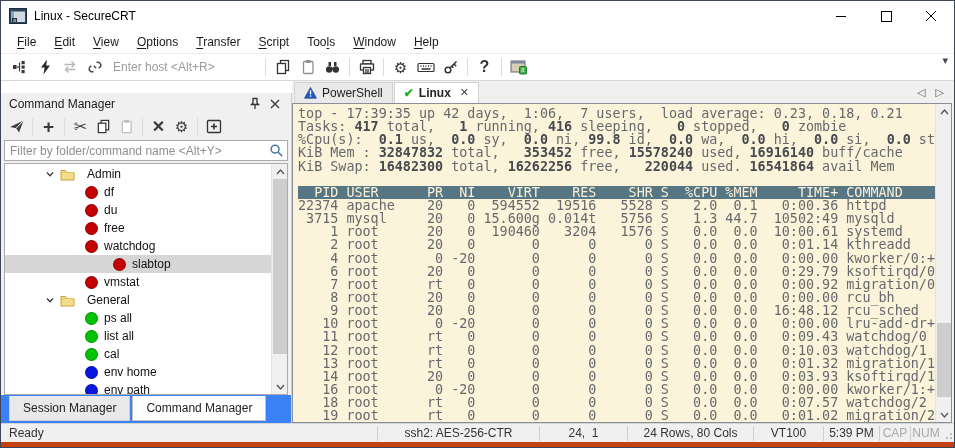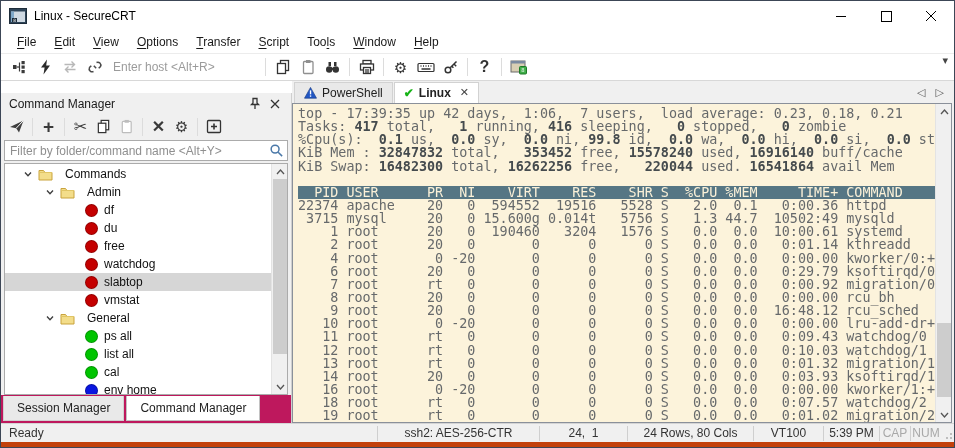--- a/index.html
+++ b/index.html
@@ -52,21 +52,21 @@
   .tree-row { height:18px; display:flex; align-items:center; color:#111; }
   .tree-row.selected { background:var(--sel); }
   .chev { width:21px; display:flex; justify-content:center; align-items:center; }
   .ficon { width:21px; display:flex; align-items:center; }
   .dot { width:13px; height:13px; border-radius:50%; margin-left:3px; border:1px solid rgba(0,0,0,.25); }
   .tlabel { padding-left:6px; }
   .vscroll { position:absolute; right:0; top:0; bottom:0; width:16px; background:#f0f0f0; border-left:1px solid #e3e3e3; }
   .vscroll .arr { position:absolute; left:0; width:16px; height:15px; display:flex; align-items:center; justify-content:center; }
   .vscroll .arr.up { top:0; } .vscroll .arr.down { bottom:0; }
   .vthumb { position:absolute; left:1px; width:14px; background:#cdcdcd; }
-  .sidebar-tabs { height:28px; display:flex; align-items:flex-start; padding-left:2px; background:#be185d; padding-top:1px; }
+  .sidebar-tabs { height:28px; display:flex; align-items:flex-start; padding-left:8px; background:#3b82f6; padding-top:1px; }
   .s-tab { height:25px; padding:0 13px; display:flex; align-items:center; font-size:12px; color:#222;
            background:#e9e9e9; border:1px solid #d0d0d0; border-top:none; margin-right:2px; }
   .s-tab.active { background:#fff; border-color:#c2c2c2; }
   
   .right { flex:1; display:flex; flex-direction:column; background:#f0f0f0; padding-right:2px; }
   .tabbar { height:22px; display:flex; align-items:center; padding-left:2px; }
   .v-tab { height:21px; display:flex; align-items:center; padding:0 9px; font-size:12px; gap:5px;
            background:#e9e9e9; border:1px solid #d2d2d2; border-bottom:none; margin-right:1px; color:#222; }
   .v-tab.active { background:#fff; font-weight:bold; }
   .tab-close { font-size:11px; color:#444; margin-left:4px; font-weight:normal; }
@@ -291,34 +291,20 @@
         <input class="filter-input" type="text" placeholder="Filter by folder/command name &lt;Alt+Y&gt;" style="">
         <span class="search-btn">
           <svg width="15" height="15" viewBox="0 0 16 16" fill="none" stroke="#4a78a8" stroke-width="1.6">
               <circle cx="6.5" cy="6.5" r="4.2"></circle>
               <line x1="9.8" y1="9.8" x2="14" y2="14"></line>
             </svg>
         </span>
       </div>
       <div class="tree">
         <div class="tree-inner">
-            <div class="tree-row" style="padding-left: 12px;">
-              <span class="chev">
-                <svg width="10" height="10" viewBox="0 0 10 10">
-                  <polyline points="2,3.5 5,6.8 8,3.5" fill="none" stroke="#3c3c3c" stroke-width="1.3"></polyline>
-                </svg>
-              </span>
-              <span class="ficon">
-                <svg width="15" height="13" viewBox="0 0 15 13">
-                  <path d="M1 2.5 h4.5 l1.5 2 H14 V12 H1 Z" fill="#f3dd8a" stroke="#c9a33d"></path>
-                  <path d="M1 4.5 H14" stroke="#e0c565"></path>
-                </svg>
-              </span>
-              <span class="tlabel">Commands</span>
-            </div>
             <div class="tree-row" style="padding-left: 34px;">
               <span class="chev">
                 <svg width="10" height="10" viewBox="0 0 10 10">
                   <polyline points="2,3.5 5,6.8 8,3.5" fill="none" stroke="#3c3c3c" stroke-width="1.3"></polyline>
                 </svg>
               </span>
               <span class="ficon">
                 <svg width="15" height="13" viewBox="0 0 15 13">
                   <path d="M1 2.5 h4.5 l1.5 2 H14 V12 H1 Z" fill="#f3dd8a" stroke="#c9a33d"></path>
                   <path d="M1 4.5 H14" stroke="#e0c565"></path>
@@ -339,21 +325,21 @@
             <div class="tree-row" style="padding-left: 56px;">
               <span class="chev"></span>
               <span class="dot" style="background: rgb(196, 0, 0);"></span>
               <span class="tlabel">free</span>
             </div>
             <div class="tree-row" style="padding-left: 56px;">
               <span class="chev"></span>
               <span class="dot" style="background: rgb(196, 0, 0);"></span>
               <span class="tlabel">watchdog</span>
             </div>
-            <div class="tree-row selected" style="padding-left: 56px;">
+            <div class="tree-row selected" style="padding-left: 84px;">
               <span class="chev"></span>
               <span class="dot" style="background: rgb(196, 0, 0);"></span>
               <span class="tlabel">slabtop</span>
             </div>
             <div class="tree-row" style="padding-left: 56px;">
               <span class="chev"></span>
               <span class="dot" style="background: rgb(196, 0, 0);"></span>
               <span class="tlabel">vmstat</span>
             </div>
             <div class="tree-row" style="padding-left: 34px;">

